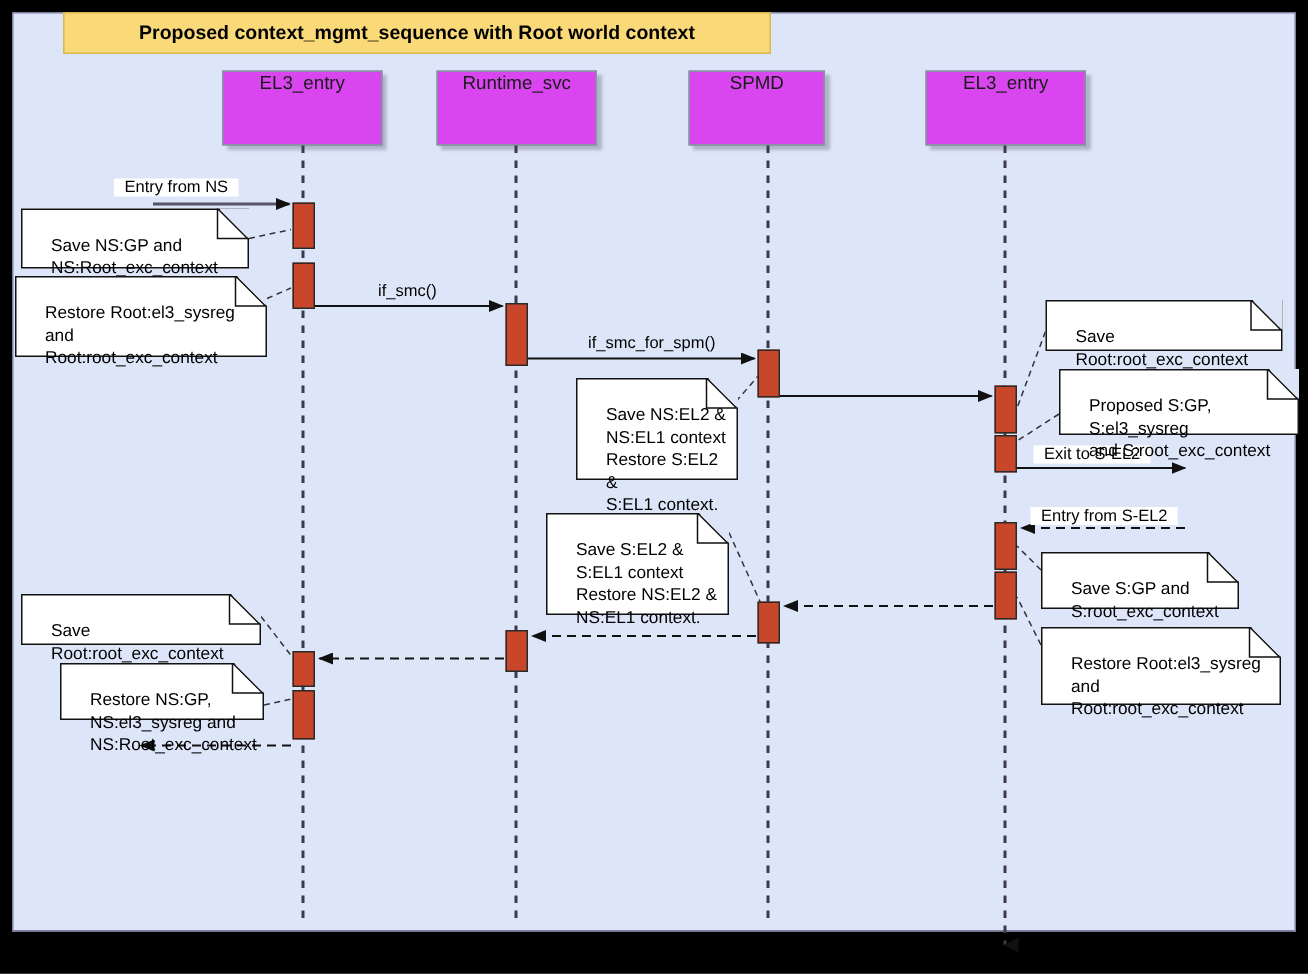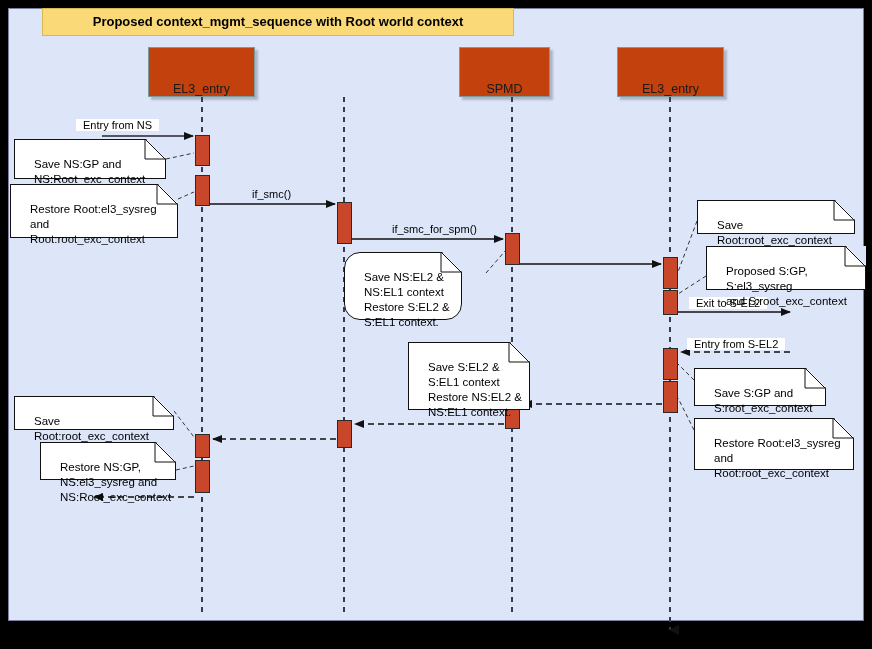--- a/index.html
+++ b/index.html
@@ -36,28 +36,28 @@
     border: 1px solid #d8b850;
     color: #000;
     font-size: 13px;
     font-weight: bold;
     text-align: center;
     line-height: 26px;
     box-sizing: border-box;
   }
   .participant {
     position: absolute;
-    background: #c2410c;
+    background: #d946ef;
     border: 1px solid #7d9a9a;
     box-shadow: 3px 3px 2px rgba(90,90,110,0.35);
     color: #1a1a1a;
     font-size: 12.5px;
     text-align: center;
     display: flex;
-    align-items: flex-end;
+    align-items: flex-start;
     justify-content: center;
     box-sizing: border-box;
   }
   .activation {
     position: absolute;
     background: #c8472a;
     border: 1px solid #2a2a2a;
     box-sizing: border-box;
   }
   .note {
@@ -108,20 +108,23 @@
 </head>
 <body>
 
 <div id="diagram">
   <div id="canvas"></div>
 
   <div class="title-banner" style="left:42px; top:8px; width:472px; height:28px;">Proposed context_mgmt_sequence with Root world context</div>
 
   <div class="participant" style="left:148px; top:47px; width:107px; height:50px;">
     <span>EL3_entry</span>
+  </div>
+  <div class="participant" style="left:291px; top:47px; width:107px; height:50px;">
+    <span>Runtime_svc</span>
   </div>
   <div class="participant" style="left:459px; top:47px; width:91px; height:50px;">
     <span>SPMD</span>
   </div>
   <div class="participant" style="left:617px; top:47px; width:107px; height:50px;">
     <span>EL3_entry</span>
   </div>
 
   <svg class="overlay">
     <defs>
@@ -195,21 +198,21 @@
   <div class="note" style="left:10px; top:184px; width:168px; height:54px;">
     <span>Restore Root:el3_sysreg
 and
 Root:root_exc_context</span>
     <span class="fold"></span>
     <svg class="fold-line" viewBox="0 0 28 28">
         <path d="M7,0 L27,20 L7,20 z" fill="none" stroke="#111" stroke-width="1"></path>
       </svg>
   </div>
 
-  <div class="note" style="left:344px; top:252px; width:118px; height:68px;border-radius:16px;">
+  <div class="note" style="left:384px; top:252px; width:108px; height:68px;">
     <span>Save NS:EL2 &amp;
 NS:EL1 context
 Restore S:EL2 &amp;
 S:EL1 context.</span>
     <span class="fold"></span>
     <svg class="fold-line" viewBox="0 0 28 28">
         <path d="M7,0 L27,20 L7,20 z" fill="none" stroke="#111" stroke-width="1"></path>
       </svg>
   </div>
 
@@ -223,21 +226,21 @@
 
   <div class="note" style="left:706px; top:246px; width:160px; height:44px;">
     <span>Proposed S:GP, S:el3_sysreg
 and S:root_exc_context</span>
     <span class="fold"></span>
     <svg class="fold-line" viewBox="0 0 28 28">
         <path d="M7,0 L27,20 L7,20 z" fill="none" stroke="#111" stroke-width="1"></path>
       </svg>
   </div>
 
-  <div class="note" style="left:364px; top:342px; width:122px; height:68px;margin-left:44px;">
+  <div class="note" style="left:364px; top:342px; width:122px; height:68px;">
     <span>Save S:EL2 &amp;
 S:EL1 context
 Restore NS:EL2 &amp;
 NS:EL1 context.</span>
     <span class="fold"></span>
     <svg class="fold-line" viewBox="0 0 28 28">
         <path d="M7,0 L27,20 L7,20 z" fill="none" stroke="#111" stroke-width="1"></path>
       </svg>
   </div>
 

